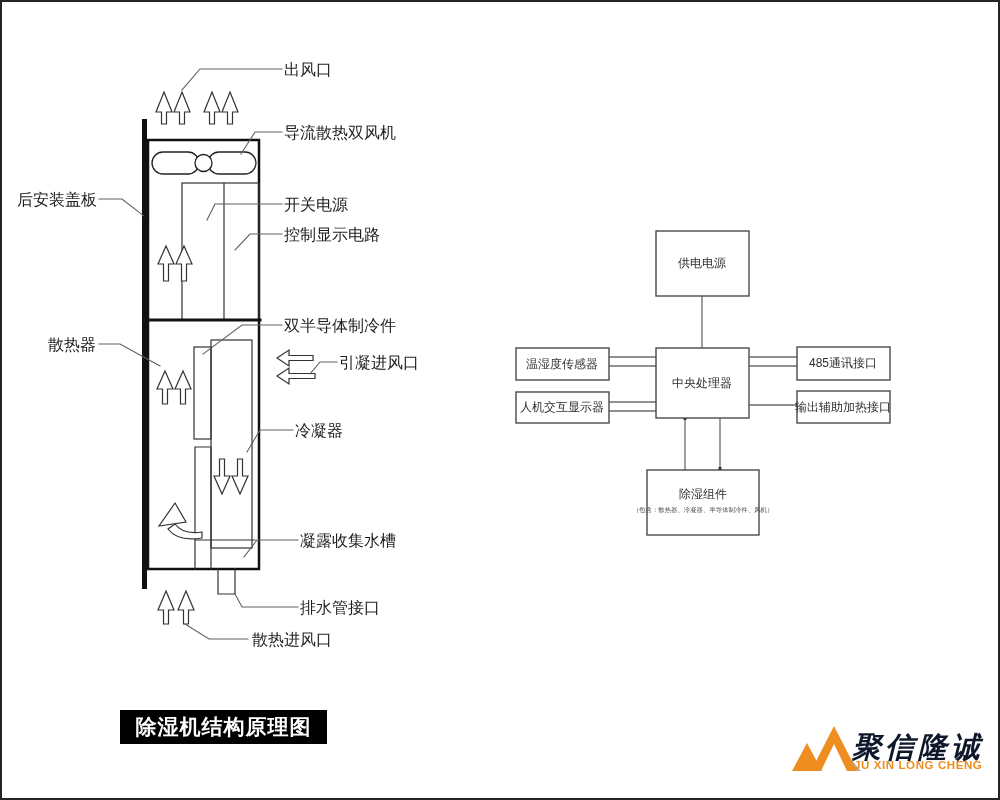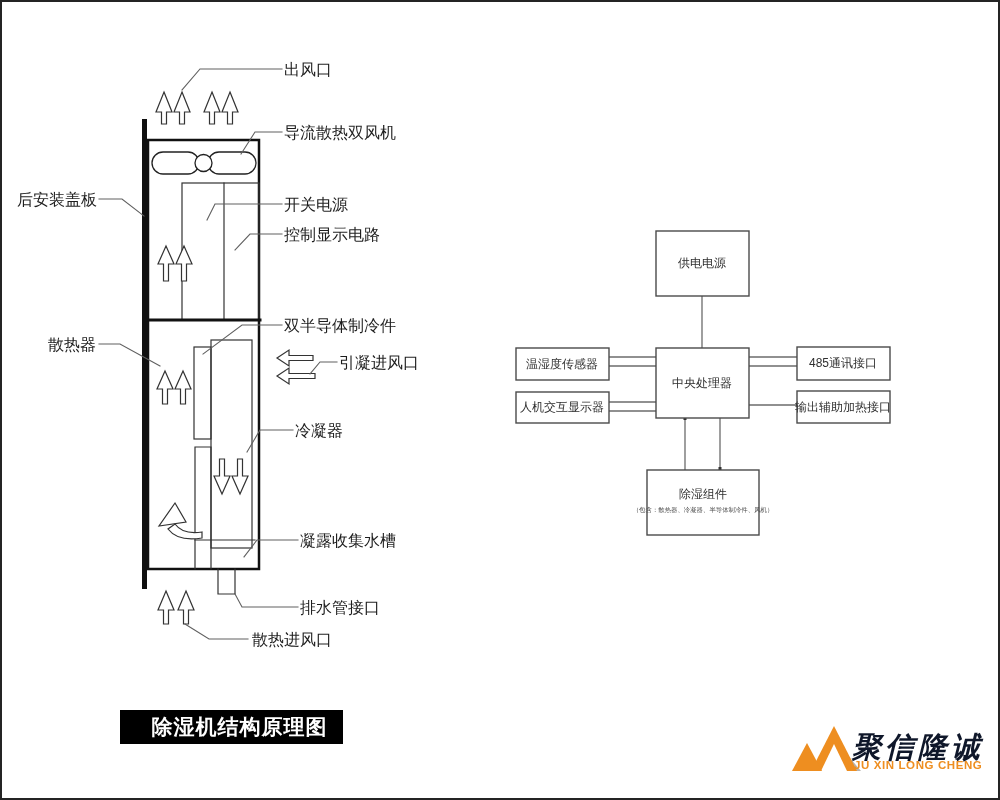--- a/index.html
+++ b/index.html
@@ -12,21 +12,21 @@
     font-family:"Liberation Sans", sans-serif;
     overflow:hidden;
   }
   svg{position:absolute;left:0;top:0;}
   .lbl{fill:#1d1d1d;font-size:16px;font-weight:500;font-family:"Liberation Sans",sans-serif;}
   .node-lbl{fill:#2f2f2f;font-size:12px;font-family:"Liberation Sans",sans-serif;}
   .node-note{fill:#4a4a4a;font-size:6.4px;font-family:"Liberation Sans",sans-serif;}
   .title-block{
     position:absolute;height:34px;background:#000;color:#fff;
     display:flex;align-items:center;justify-content:center;
-    font-weight:bold;font-size:21px;letter-spacing:1px;padding-left:16px;
+    font-weight:bold;font-size:21px;letter-spacing:1px;
   }
   .logo-cn{
     position:absolute;left:850px;top:726px;
     font-size:29px;font-weight:bold;color:#0f172a;letter-spacing:4px;white-space:nowrap;font-style:italic;
   }
   .logo-en{
     position:absolute;left:852px;top:757px;
     font-size:11.5px;font-weight:bold;color:#ee8e20;letter-spacing:0.6px;white-space:nowrap;
   }
 </style>

